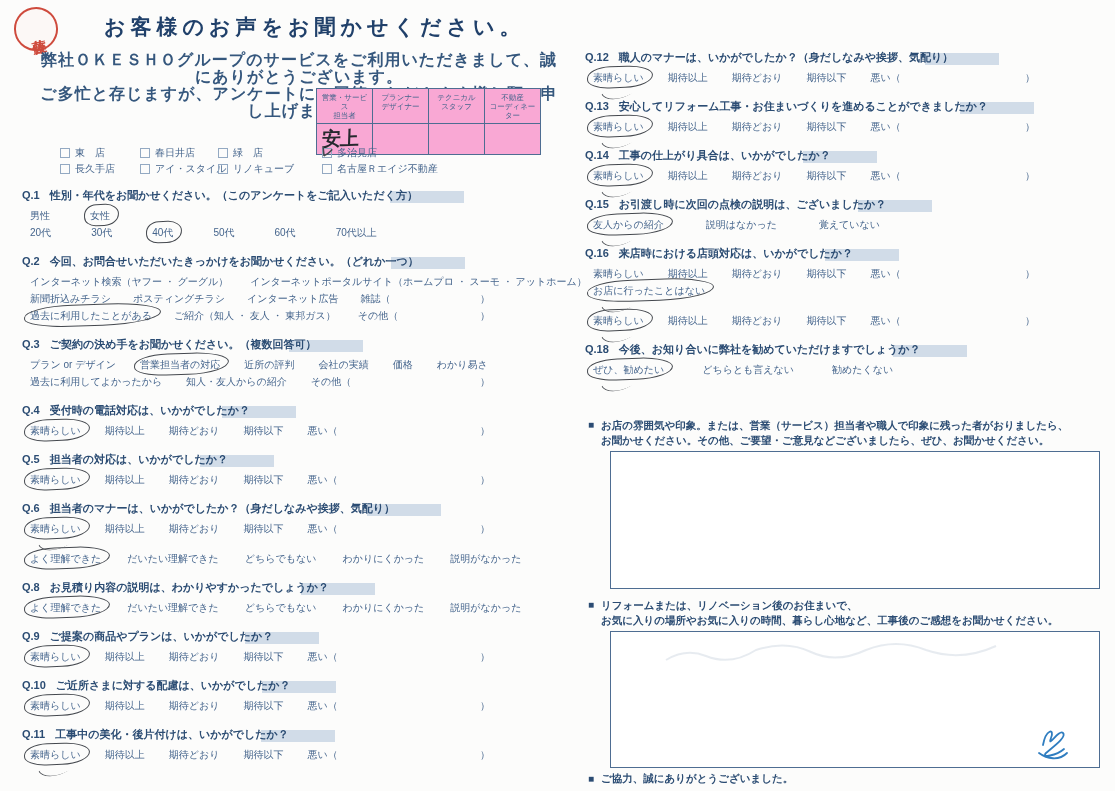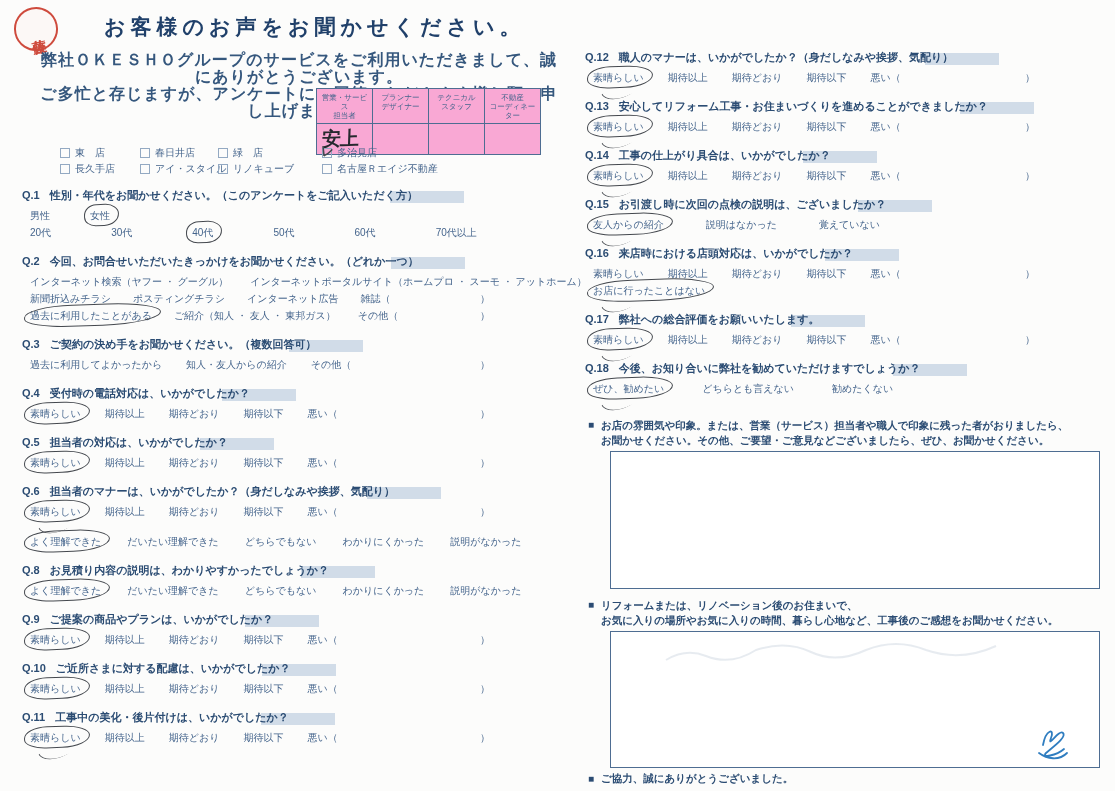--- a/index.html
+++ b/index.html
@@ -156,21 +156,21 @@
     </div>
   </div>
 
 <div class="col" id="col-left">
     <div class="q">
       <div class="q-head"><span class="q-num">Q.1</span><span class="q-title">性別・年代をお聞かせください。（このアンケートをご記入いただく方）</span></div>
       <div class="q-row" style="column-gap: 40px;">
         <span class="opt">男性</span>
         <span class="opt circled">女性</span>
       </div>
-      <div class="q-row" style="column-gap: 60px;">
+      <div class="q-row" style="column-gap: 40px;">
         <span class="opt">20代</span>
         <span class="opt">30代</span>
         <span class="opt circled">40代</span>
         <span class="opt">50代</span>
         <span class="opt">60代</span>
         <span class="opt">70代以上</span>
       </div>
     </div>
     <div class="q">
       <div class="q-head"><span class="q-num">Q.2</span><span class="q-title">今回、お問合せいただいたきっかけをお聞かせください。（どれか一つ）</span></div>
@@ -189,20 +189,28 @@
       <div class="q-row" style="column-gap: 22px;">
         <span class="opt circled">過去に利用したことがある</span>
         <span class="opt">ご紹介（知人 ・ 友人 ・ 東邦ガス）</span>
         <span class="opt">その他（</span>
         <span class="spacer"></span>
         <span class="close-paren">）</span>
       </div>
     </div>
     <div class="q">
       <div class="q-head"><span class="q-num">Q.3</span><span class="q-title">ご契約の決め手をお聞かせください。（複数回答可）</span></div>
+      <div class="q-row" style="column-gap: 24px;">
+        <span class="opt">プラン or デザイン</span>
+        <span class="opt circled">営業担当者の対応</span>
+        <span class="opt">近所の評判</span>
+        <span class="opt">会社の実績</span>
+        <span class="opt">価格</span>
+        <span class="opt">わかり易さ</span>
+      </div>
       <div class="q-row" style="column-gap: 24px;">
         <span class="opt">過去に利用してよかったから</span>
         <span class="opt">知人・友人からの紹介</span>
         <span class="opt">その他（</span>
         <span class="spacer"></span>
         <span class="close-paren">）</span>
       </div>
     </div>
     <div class="q">
       <div class="q-head"><span class="q-num">Q.4</span><span class="q-title">受付時の電話対応は、いかがでしたか？</span></div>
@@ -350,21 +358,20 @@
         <span class="opt">期待以下</span>
         <span class="opt">悪い（</span>
         <span class="spacer"></span>
         <span class="close-paren">）</span>
       </div>
       <div class="q-row" style="column-gap: 24px;">
         <span class="opt circled tail">お店に行ったことはない</span>
       </div>
     </div>
     <div class="q">
-      <div class="q-head"><span class="q-num">Q.17</span><span class="q-title">弊社への総合評価をお願いいたします。</span></div>
       <div class="q-row" style="column-gap: 24px;">
         <span class="opt circled tail">素晴らしい</span>
         <span class="opt">期待以上</span>
         <span class="opt">期待どおり</span>
         <span class="opt">期待以下</span>
         <span class="opt">悪い（</span>
         <span class="spacer"></span>
         <span class="close-paren">）</span>
       </div>
     </div>

